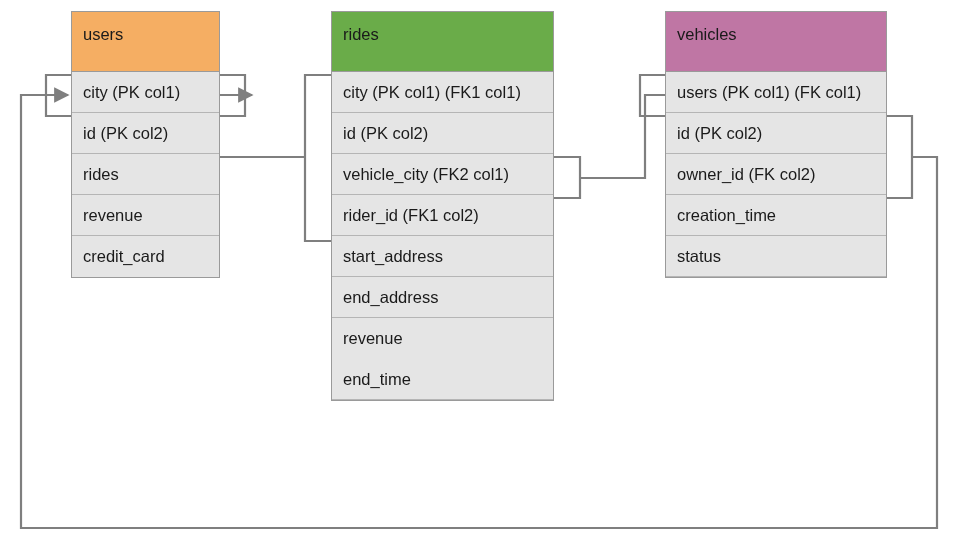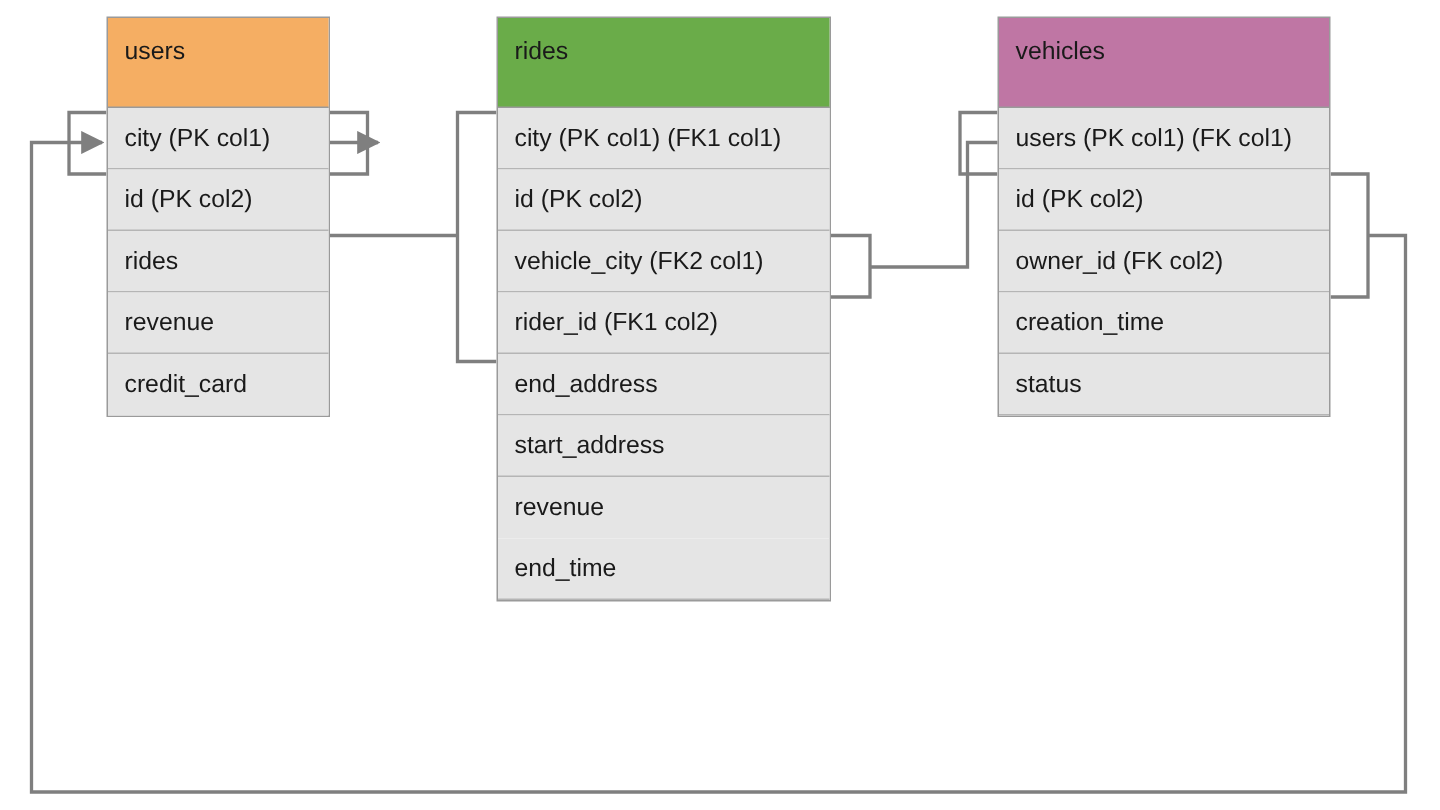--- a/index.html
+++ b/index.html
@@ -92,22 +92,22 @@
     <div class="trow">revenue</div>
     <div class="trow last">credit_card</div>
   </div>
 
   <div class="table" id="tbl-rides">
     <div class="thead" style="background:#6aac49">rides</div>
     <div class="trow">city (PK col1) (FK1 col1)</div>
     <div class="trow">id (PK col2)</div>
     <div class="trow">vehicle_city (FK2 col1)</div>
     <div class="trow">rider_id (FK1 col2)</div>
+    <div class="trow">start_address</div>
     <div class="trow">end_address</div>
-    <div class="trow">start_address</div>
     <div class="trow last">revenue</div>
     <div class="trow">end_time</div>
   </div>
 
   <div class="table" id="tbl-vehicles">
     <div class="thead" style="background:#bf76a4">vehicles</div>
     <div class="trow">users (PK col1) (FK col1)</div>
     <div class="trow">id (PK col2)</div>
     <div class="trow">owner_id (FK col2)</div>
     <div class="trow">creation_time</div>

